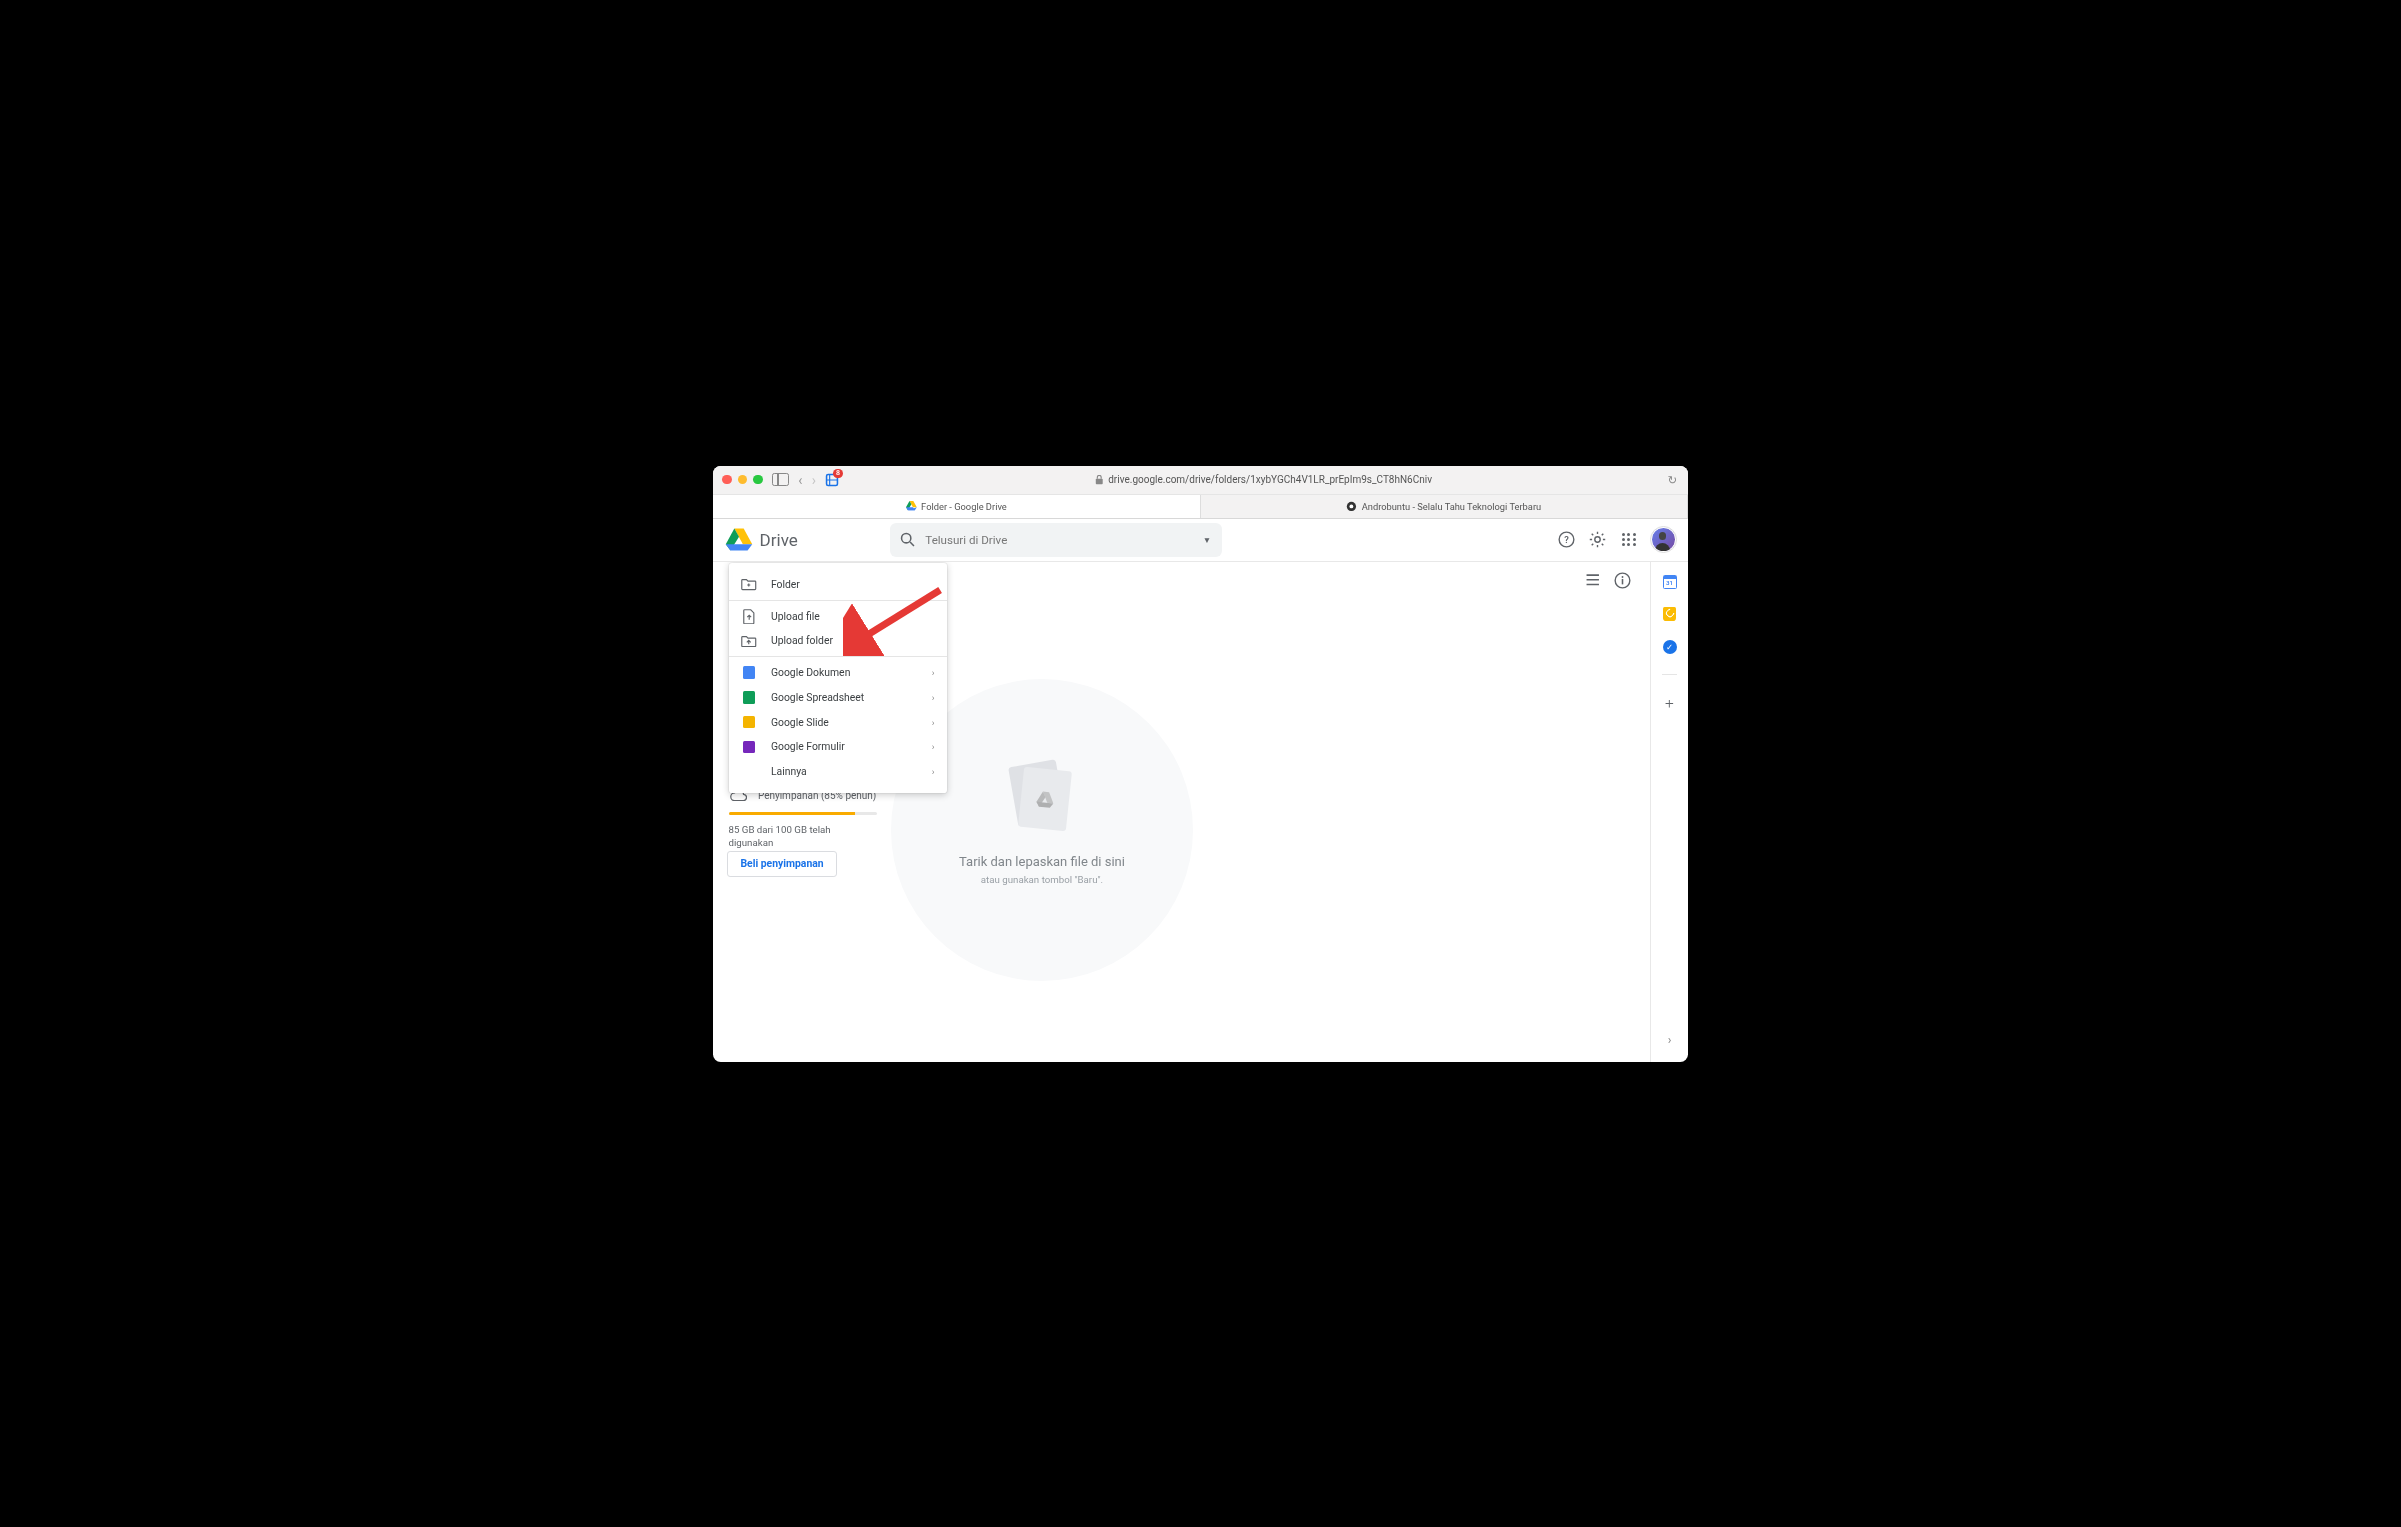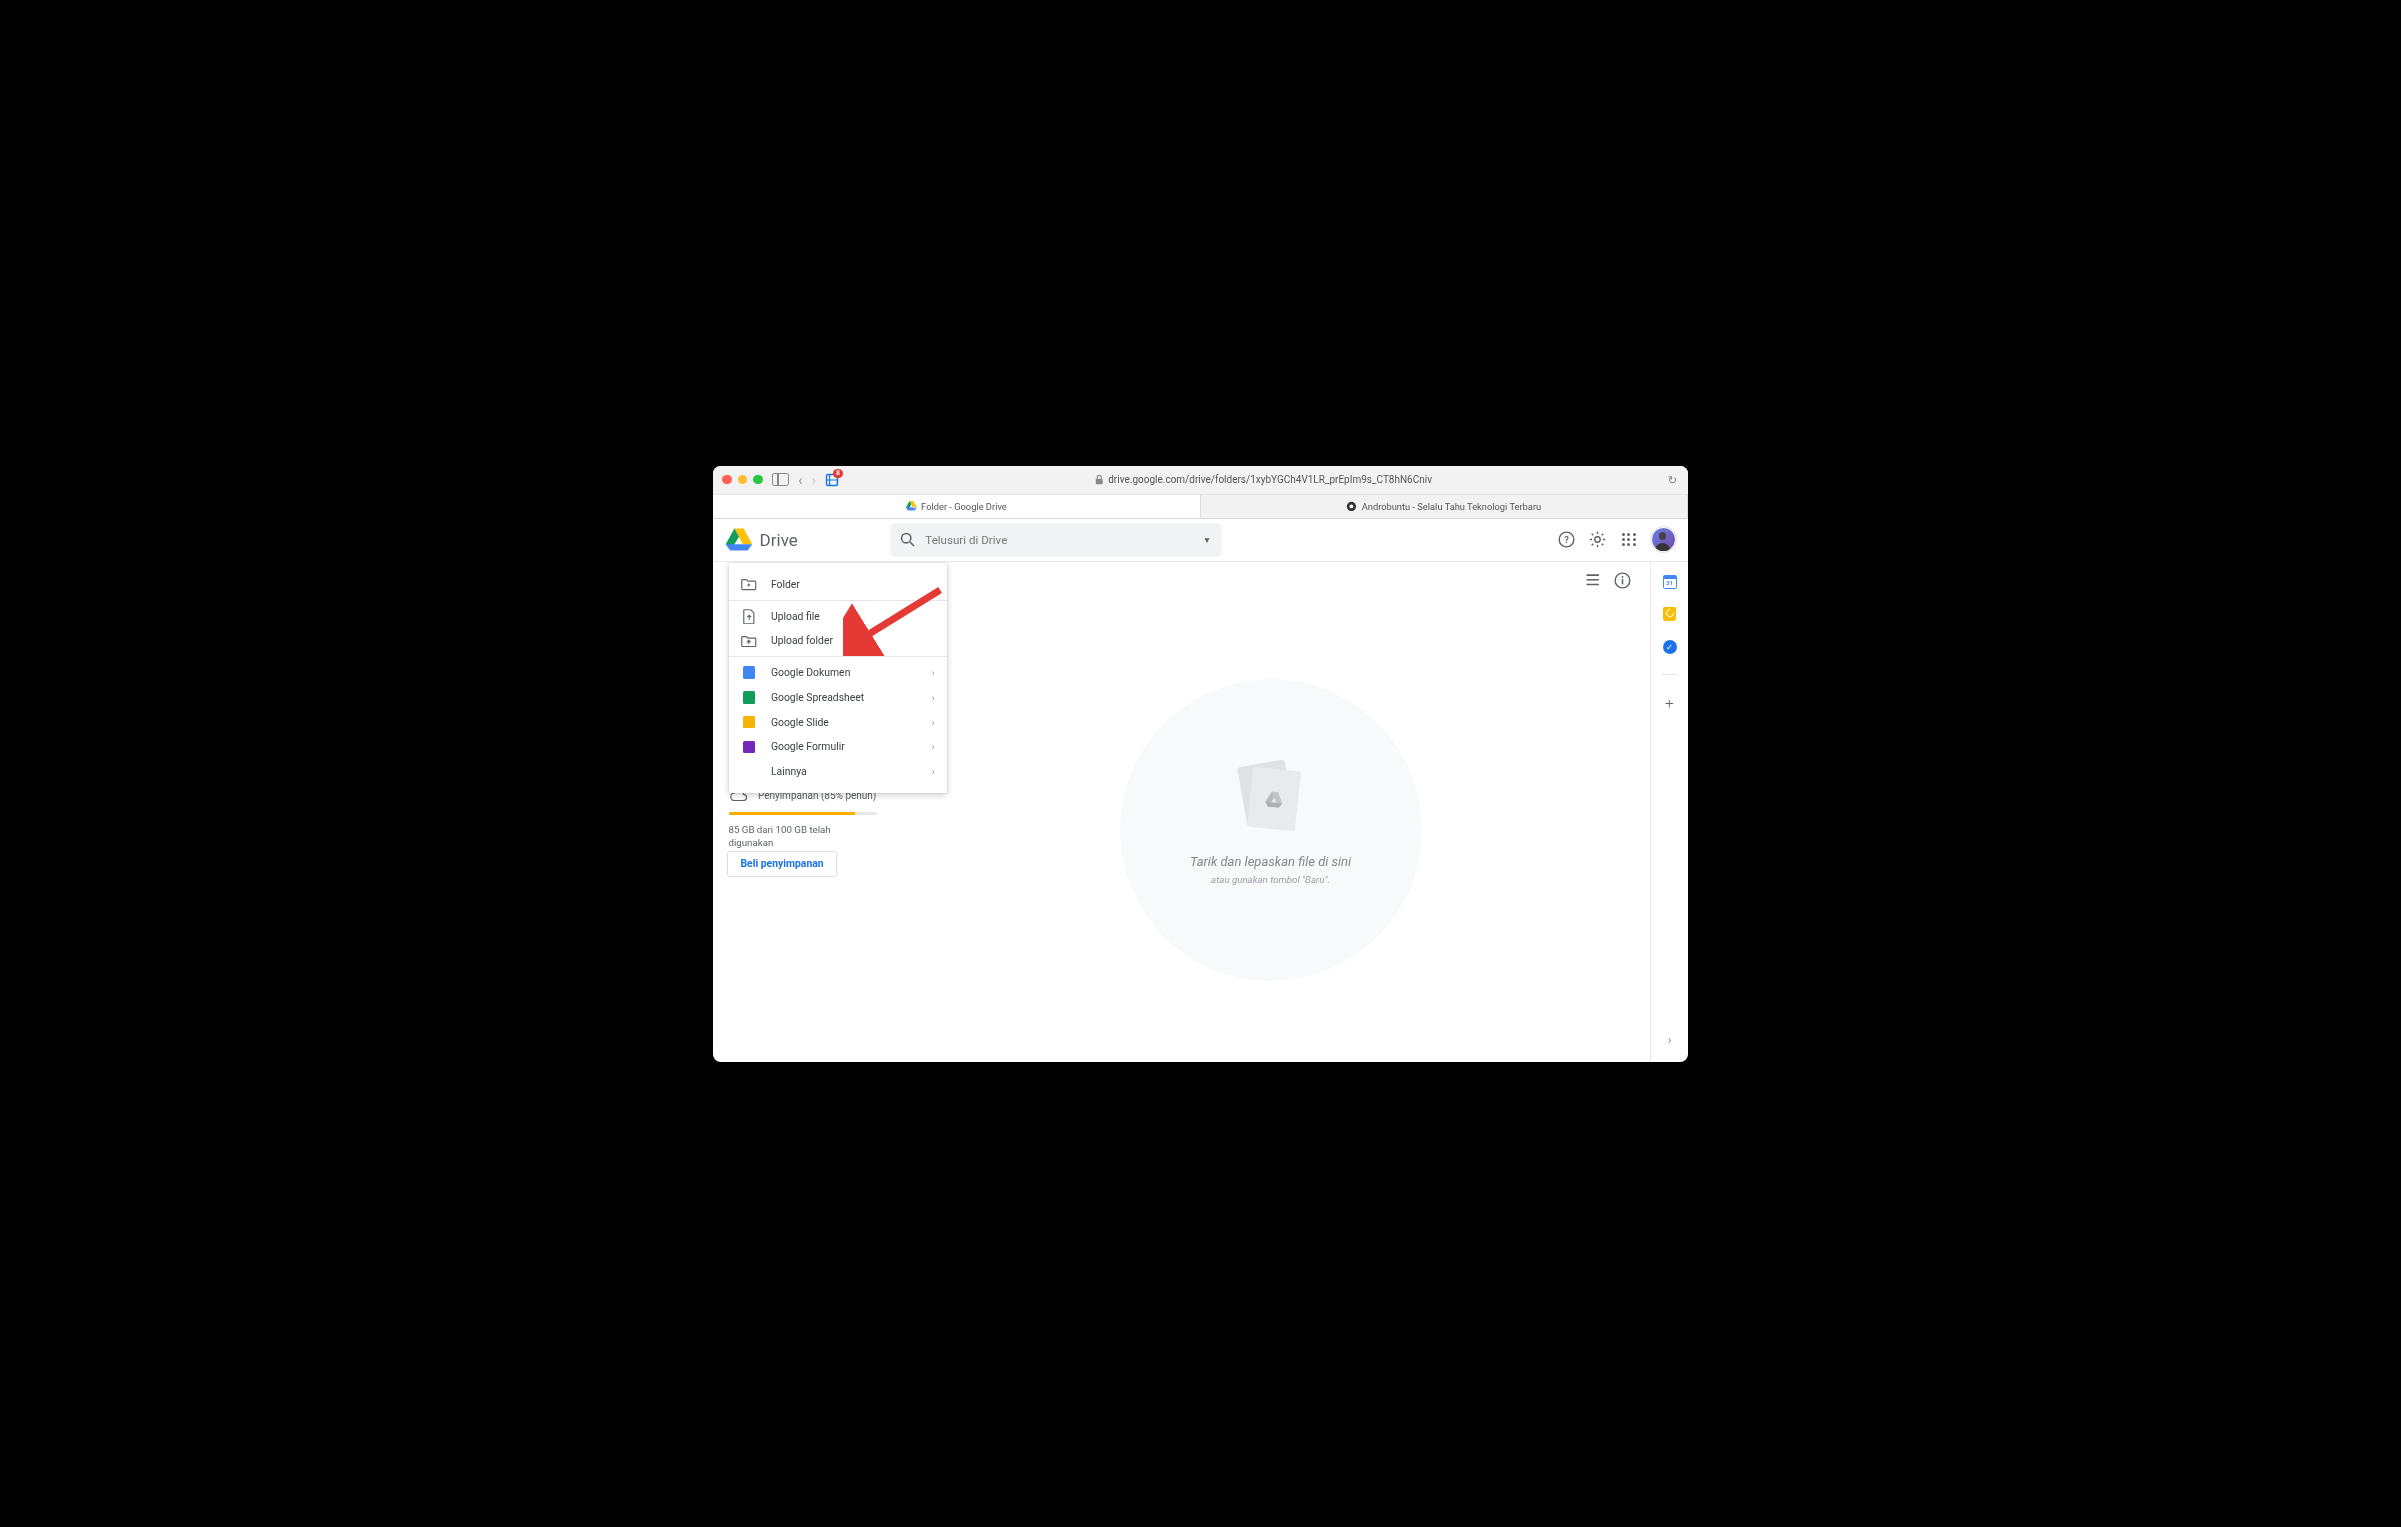--- a/index.html
+++ b/index.html
@@ -67,21 +67,21 @@
     .storage-header { display: flex; align-items: center; gap: 10.8px; color: #5f6368; font-size: 10px; margin-bottom: 10.8px; padding-left: 3.1px;}
     .storage-bar { height: 3.1px; background: #e8e8e8; border-radius: 1.5px; overflow: hidden; margin-bottom: 7.7px; margin-left: 1.5px;}
     .storage-fill { height: 100%; width: 85%; background: #f9ab00; }
     .storage-text { font-size: 9.7px; color: #5f6368; line-height: 1.4; margin-bottom: 1px; margin-left: 1.5px;}
     .buy-storage { display: inline-block; padding: 5.4px 12.4px; border: 0.8px solid #dadce0; border-radius: 3.1px; color: #1a73e8; font-size: 10.4px; font-weight: 700; cursor: pointer; }
 
     
     .content-area { flex: 1; border-right: 0.8px solid #e8e8e8; display: flex; flex-direction: column; position: relative;}
     .content-toolbar { height: 37px; display: flex; align-items: center; justify-content: flex-end; padding: 0 18.6px; gap: 14px; }
     .view-btn { color: #5f6368; display:flex; }
-    .empty-state { flex: 1; display: flex; flex-direction: column; align-items: center; justify-content: center; font-style: italic; }
+    .empty-state { flex: 1; display: flex; flex-direction: column; justify-content: center; }
     .empty-circle { width: 302px; height: 302px; border-radius: 50%; background: #f8f9fa; display: flex; flex-direction: column; align-items: center; justify-content: center; position: relative; }
     .empty-files { position: relative; width: 70px; height: 77px; margin-bottom: 17px; margin-top: -15.5px;}
     .file-page { position: absolute; width: 48px; height: 60px; background: #e8eaed; border-radius: 3.1px; }
     .file-page.back { left: 6.2px; top: 3.1px; transform: rotate(-10deg); background: #dfe1e5;}
     .file-page.front { left: 14px; top: 9.3px; transform: rotate(6deg); display:flex; align-items:center; justify-content:center;}
     .file-drive-icon { opacity: 0.6; }
     .empty-title { font-size: 13px; color: #80868b; margin-bottom: 4.6px; }
     .empty-sub { font-size: 9.7px; color: #9aa0a6; }
 
     

